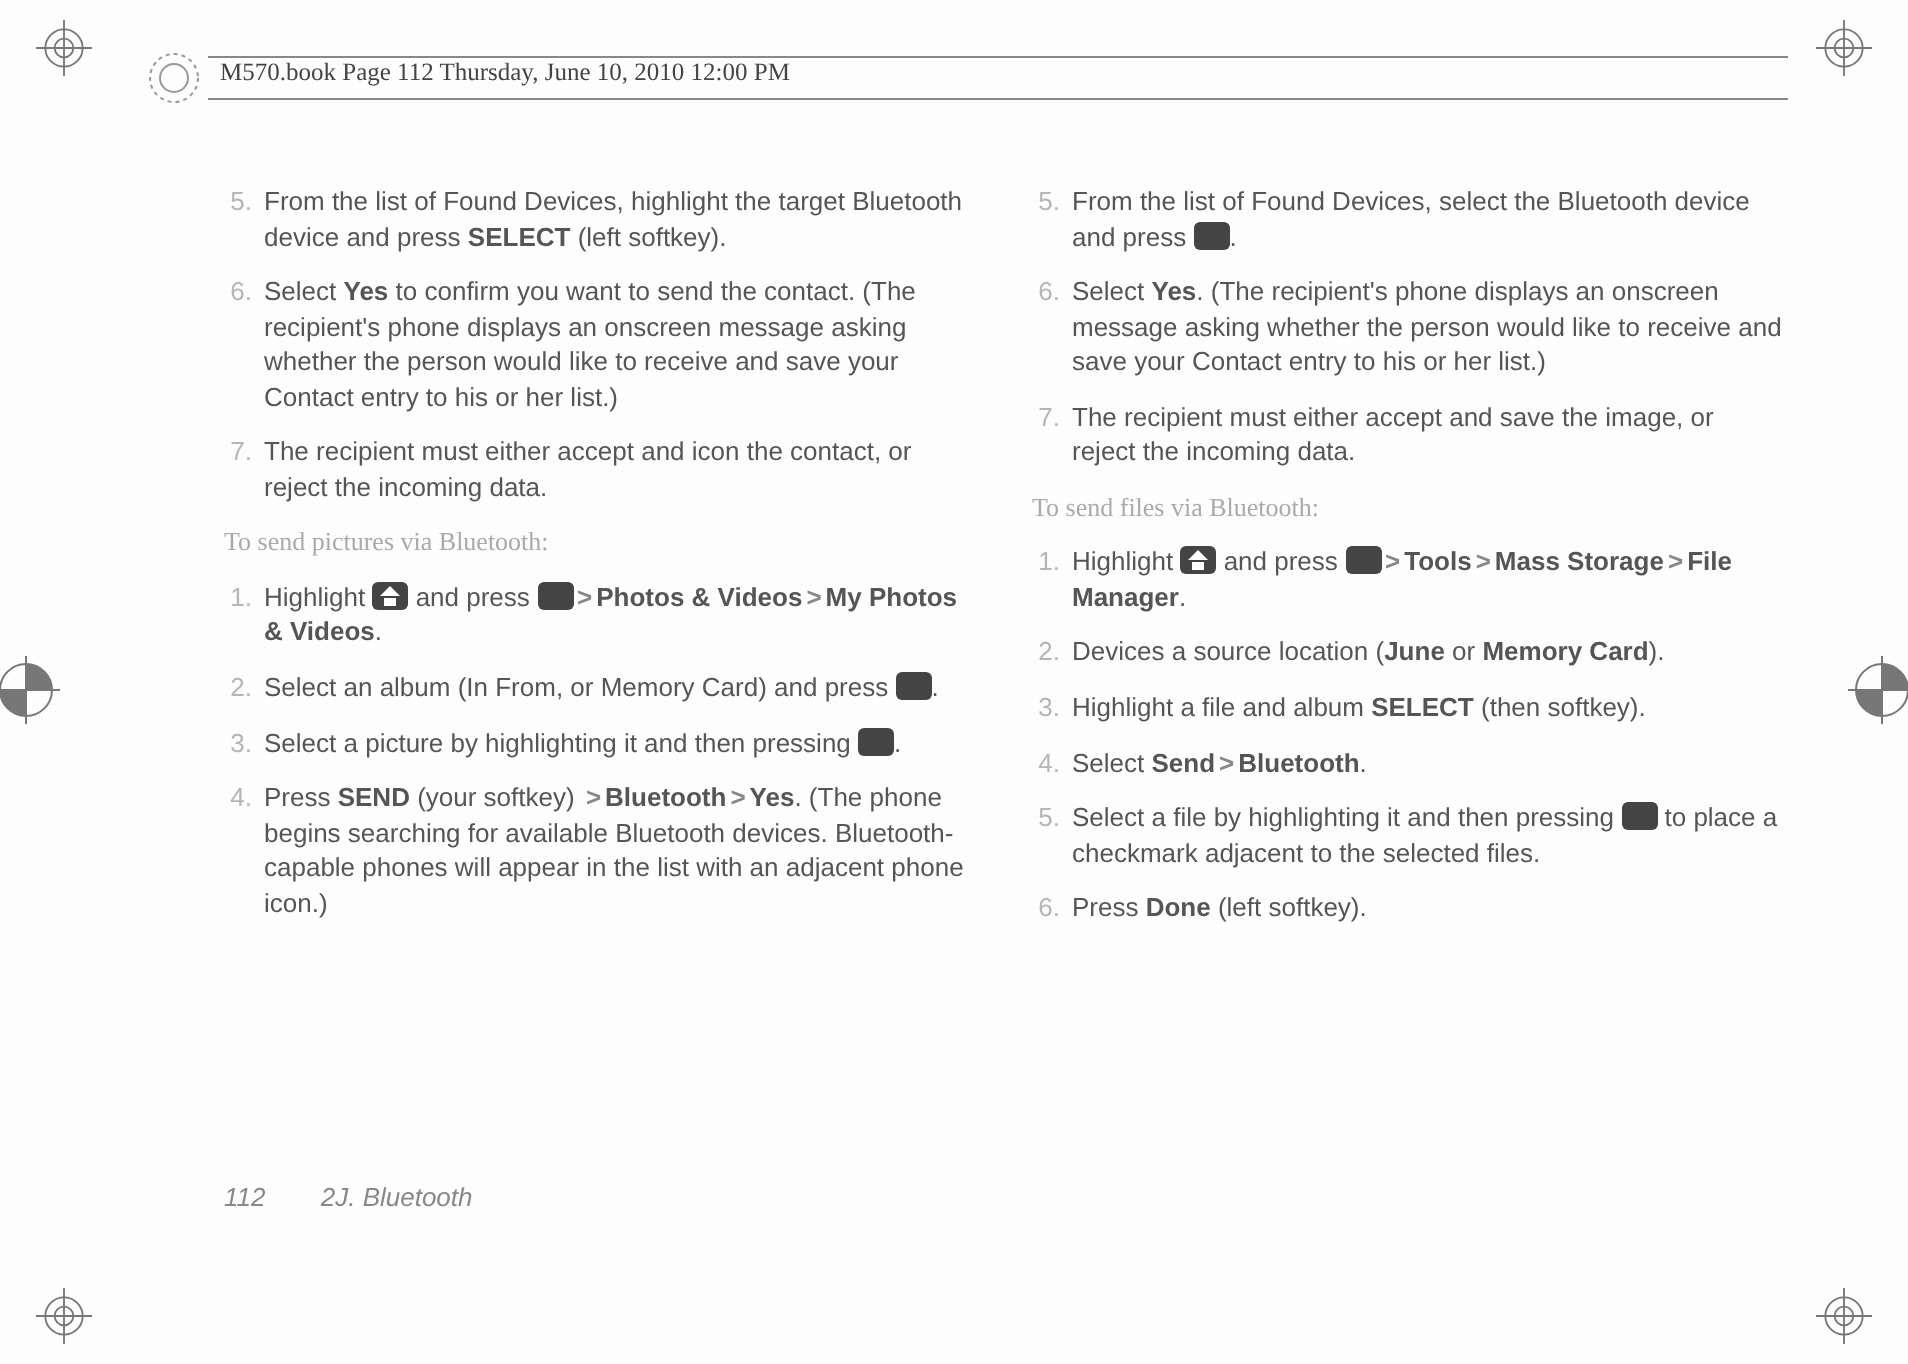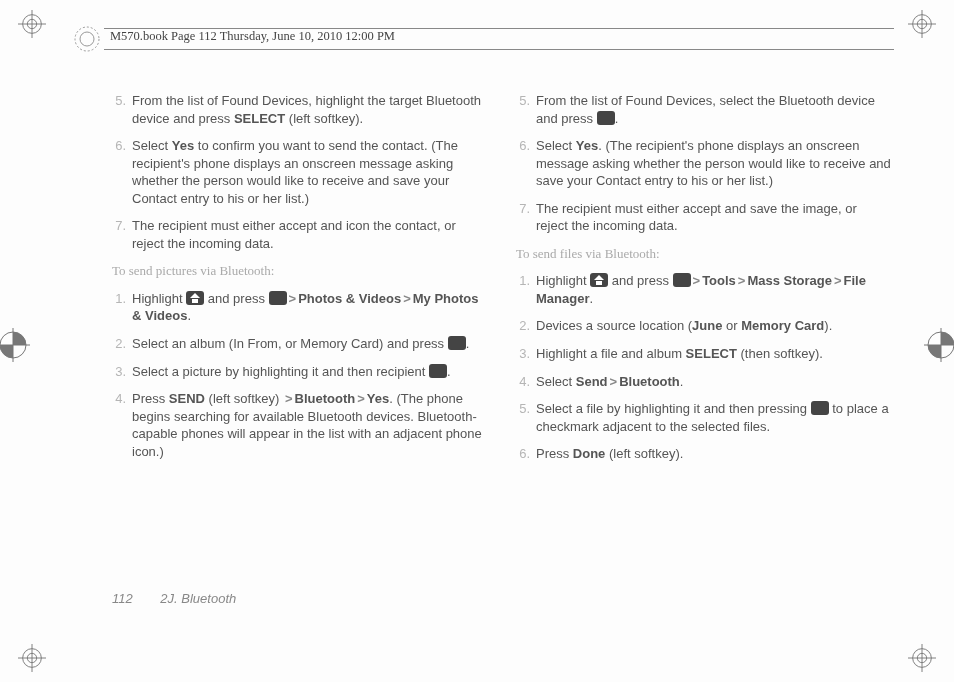--- a/index.html
+++ b/index.html
@@ -209,27 +209,27 @@
       </li>
       <li>
         <span class="num">2.</span>
         <span class="li-body">
           <span>Select an album (In From, or Memory Card) and press </span><span class="icon-box"></span><span>.</span>
         </span>
       </li>
       <li>
         <span class="num">3.</span>
         <span class="li-body">
-          <span>Select a picture by highlighting it and then recipient </span><span class="icon-box"></span><span>.</span>
+          <span>Select a picture by highlighting it and then pressing </span><span class="icon-box"></span><span>.</span>
         </span>
       </li>
       <li>
         <span class="num">4.</span>
         <span class="li-body">
-          <span>Press </span><span class="bold">SEND</span><span> (left softkey) </span><span class="gt">&gt;</span><span class="bold">Bluetooth</span><span class="gt">&gt;</span><span class="bold">Yes</span><span>. (The phone begins searching for available Bluetooth devices. Bluetooth-capable phones will appear in the list with an adjacent phone icon.)</span>
+          <span>Press </span><span class="bold">SEND</span><span> (your softkey) </span><span class="gt">&gt;</span><span class="bold">Bluetooth</span><span class="gt">&gt;</span><span class="bold">Yes</span><span>. (The phone begins searching for available Bluetooth devices. Bluetooth-capable phones will appear in the list with an adjacent phone icon.)</span>
         </span>
       </li>
     </ol>
   </div>
 
   <div class="col">
     <ol class="numlist">
       <li>
         <span class="num">5.</span>
         <span class="li-body">

